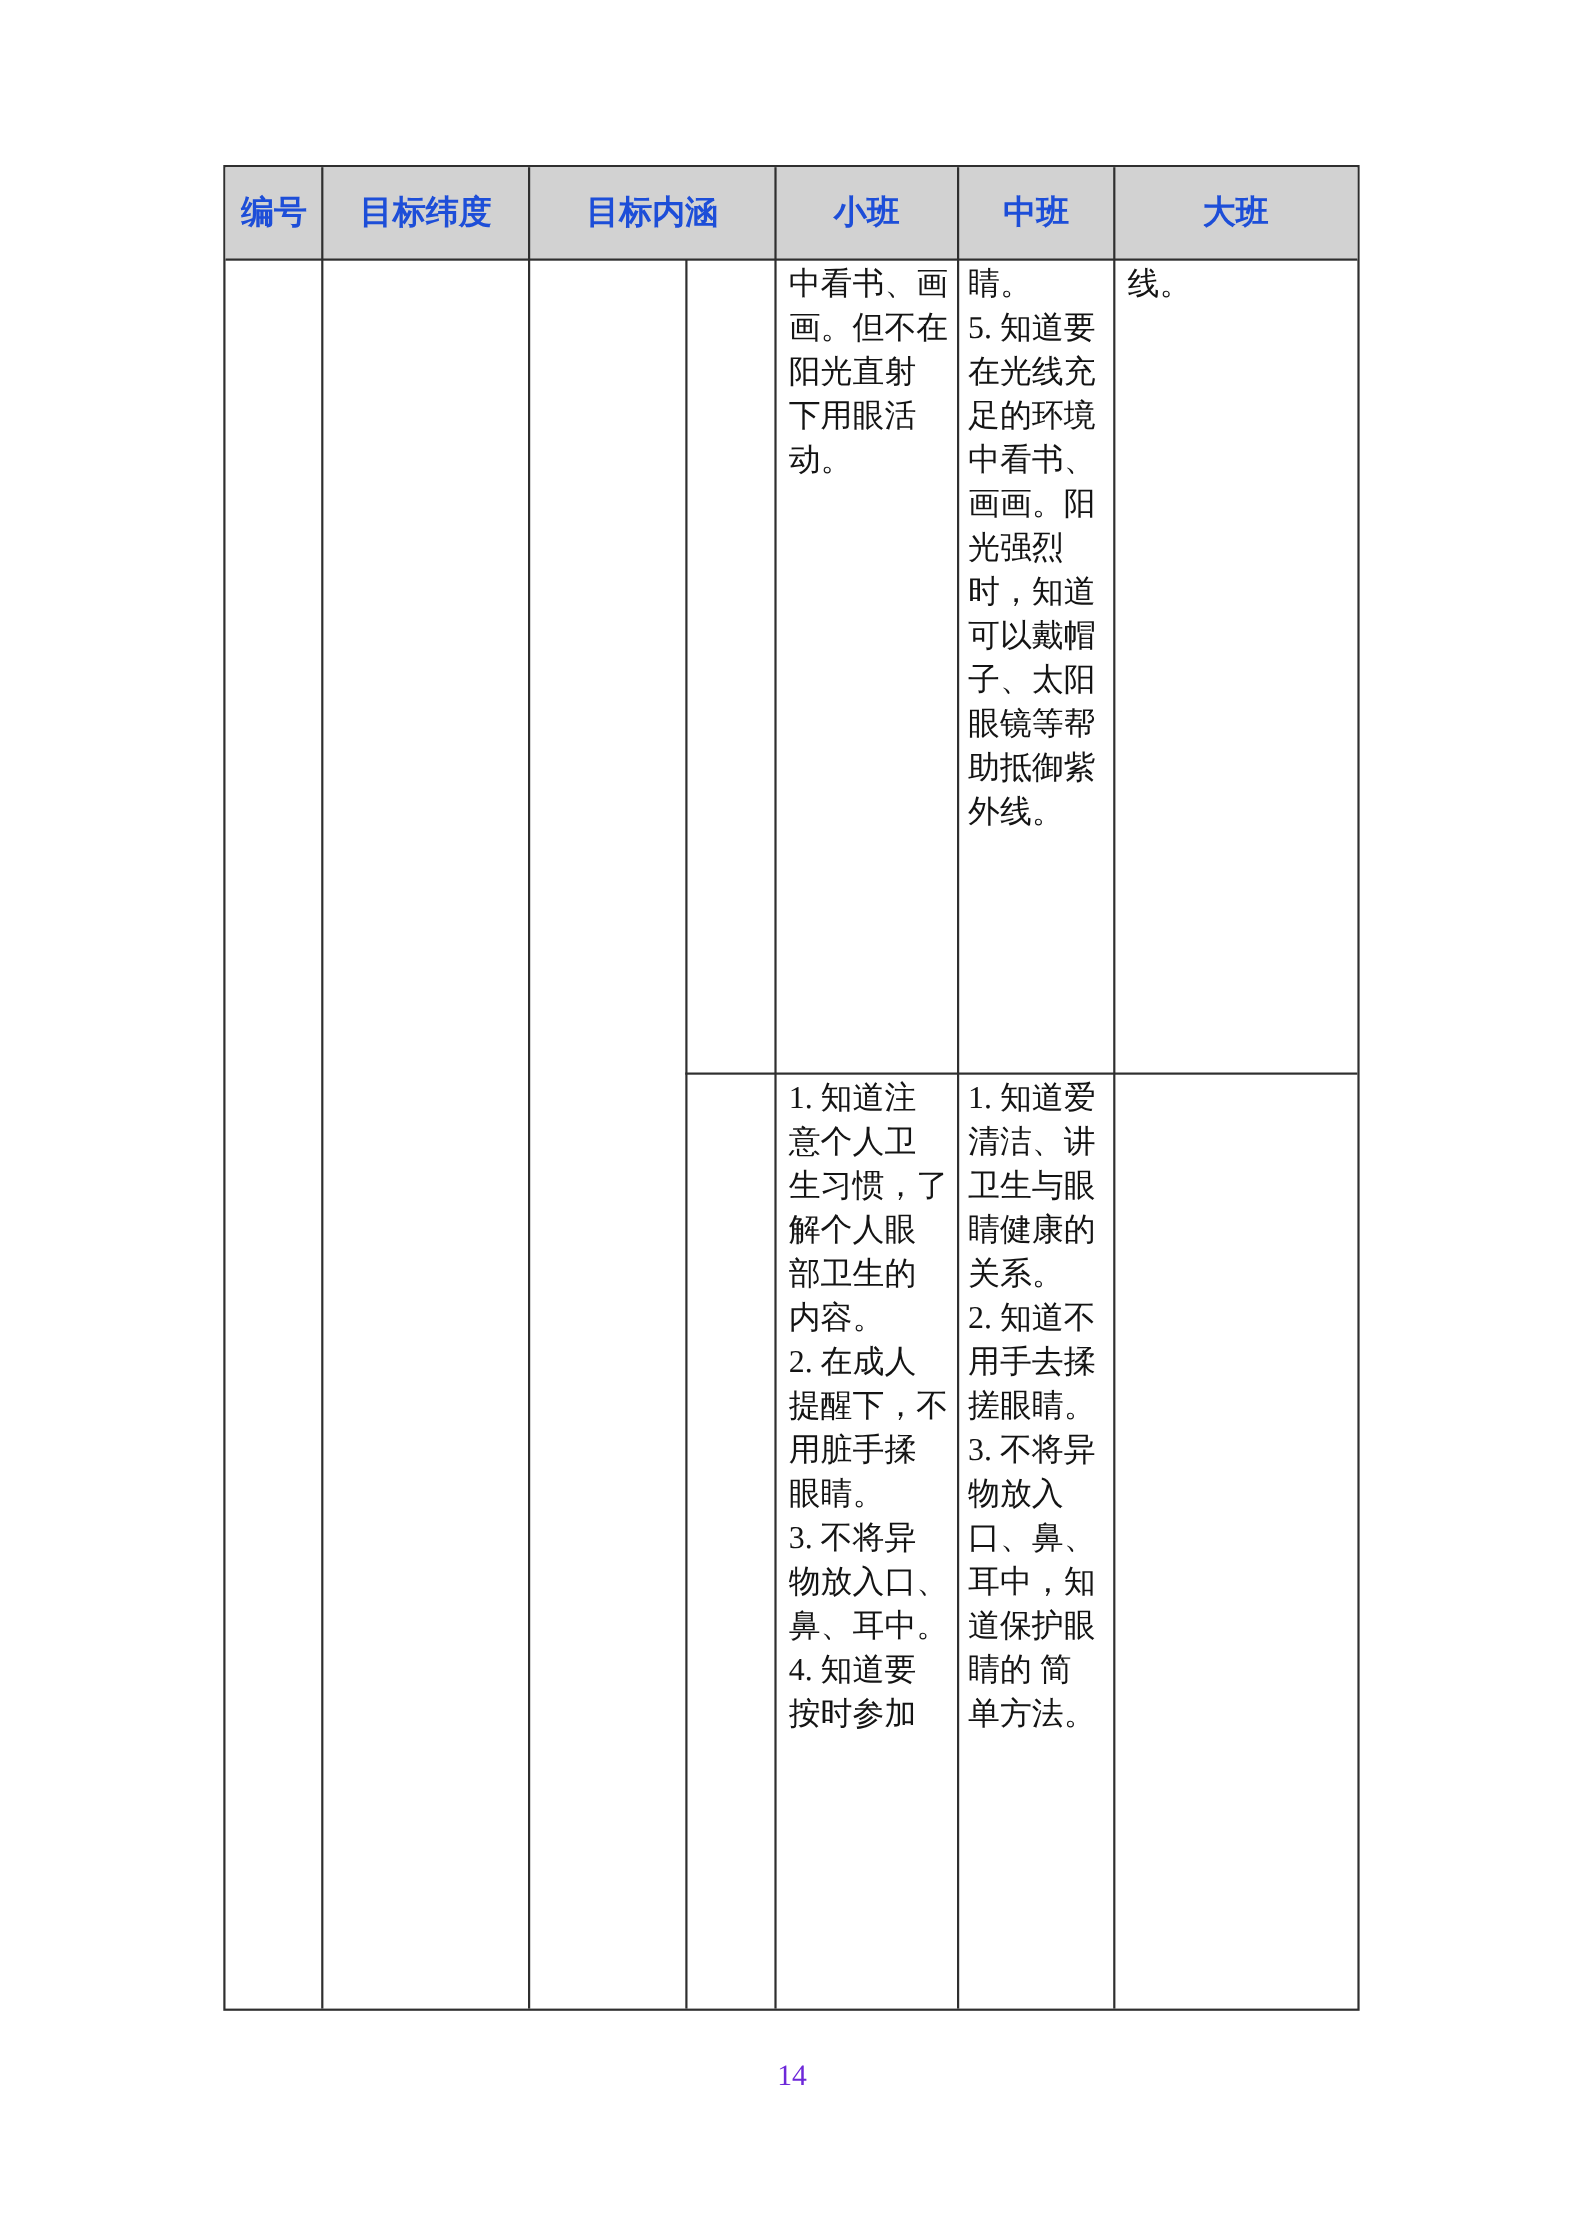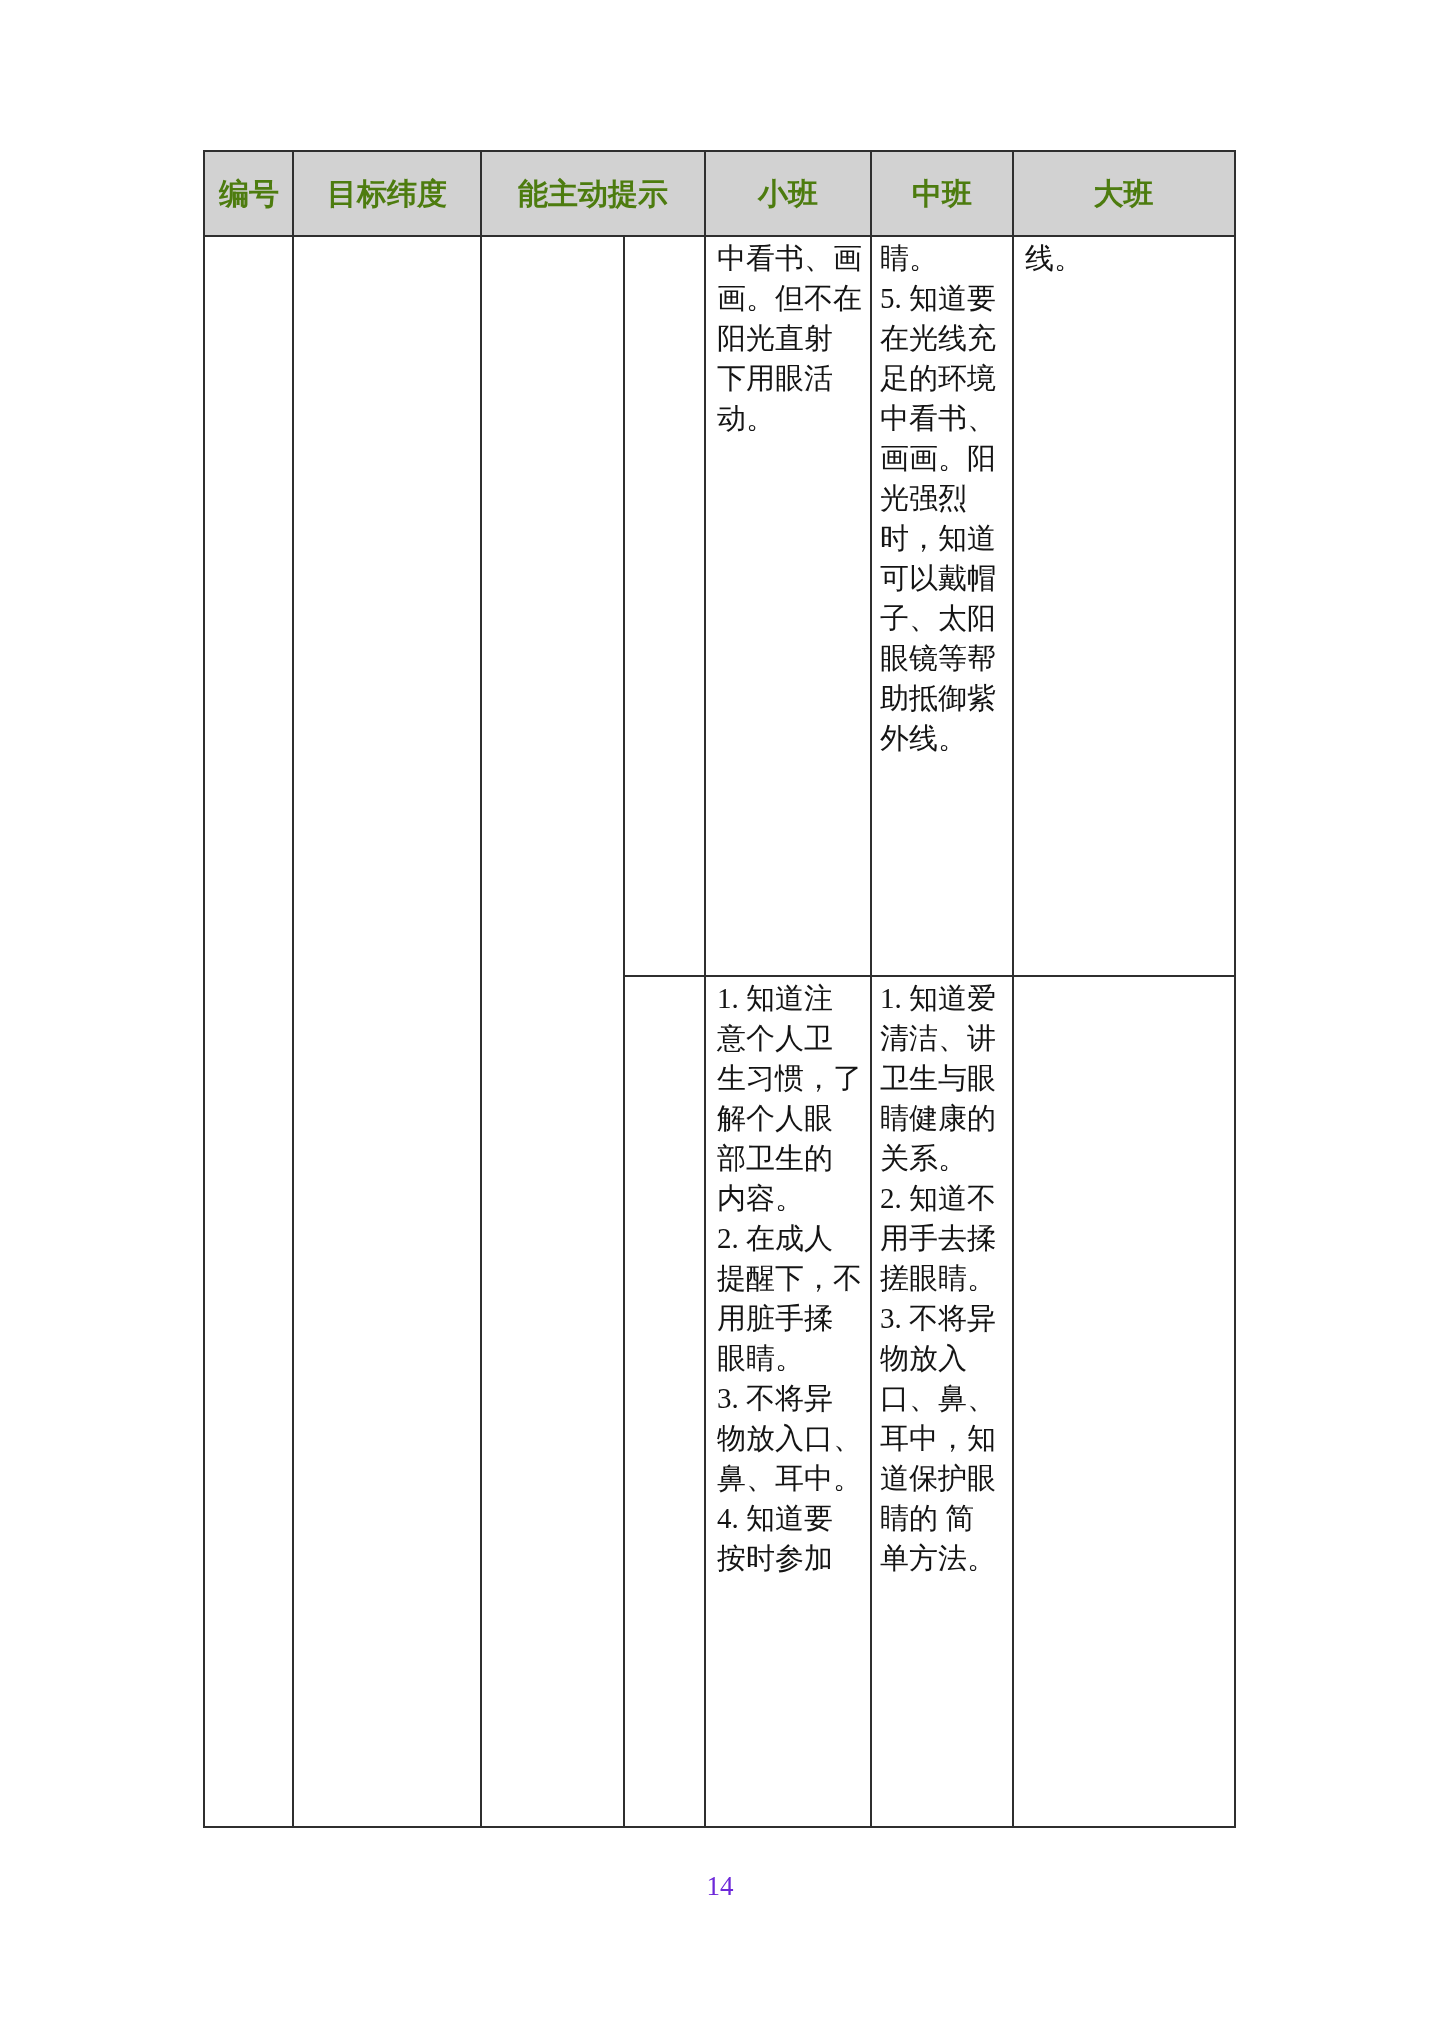--- a/index.html
+++ b/index.html
@@ -36,21 +36,21 @@
   .h-row        { top: 823px; left: 418px; }
 
   .hcell {
     position: absolute;
     top: 0; height: 84px;
     line-height: 84px;
     text-align: center;
     font-family: "Liberation Sans", "DejaVu Sans", sans-serif;
     font-weight: bold;
     font-size: 30px;
-    color: #4d7c0f;
+    color: #1d4ed8;
   }
   .hc-id      { left: 0;     width: 88px;  }
   .hc-dim     { left: 88px;  width: 188px; border-radius: 27px; }
   .hc-content { left: 276px; width: 224px; }
   .hc-small   { left: 500px; width: 166px; }
   .hc-middle  { left: 666px; width: 142px; text-align: center; }
   .hc-large   { left: 808px; width: 221px; }
 
   .bcell {
     position: absolute;
@@ -99,21 +99,21 @@
   <div class="vline v-dim-cont"></div>
   <div class="vline v-sub"></div>
   <div class="vline v-cont-small"></div>
   <div class="vline v-small-mid"></div>
   <div class="vline v-mid-large"></div>
   <div class="hline h-header"></div>
   <div class="hline h-row"></div>
 
   <div class="hcell hc-id">编号</div>
   <div class="hcell hc-dim">目标纬度</div>
-  <div class="hcell hc-content">能主动提示</div>
+  <div class="hcell hc-content">目标内涵</div>
   <div class="hcell hc-small">小班</div>
   <div class="hcell hc-middle">中班</div>
   <div class="hcell hc-large">大班</div>
 
   <div class="bcell row1 bc-small">中看书、画
 画。但不在
 阳光直射
 下用眼活
 动。</div>
   <div class="bcell row1 bc-middle">睛。

